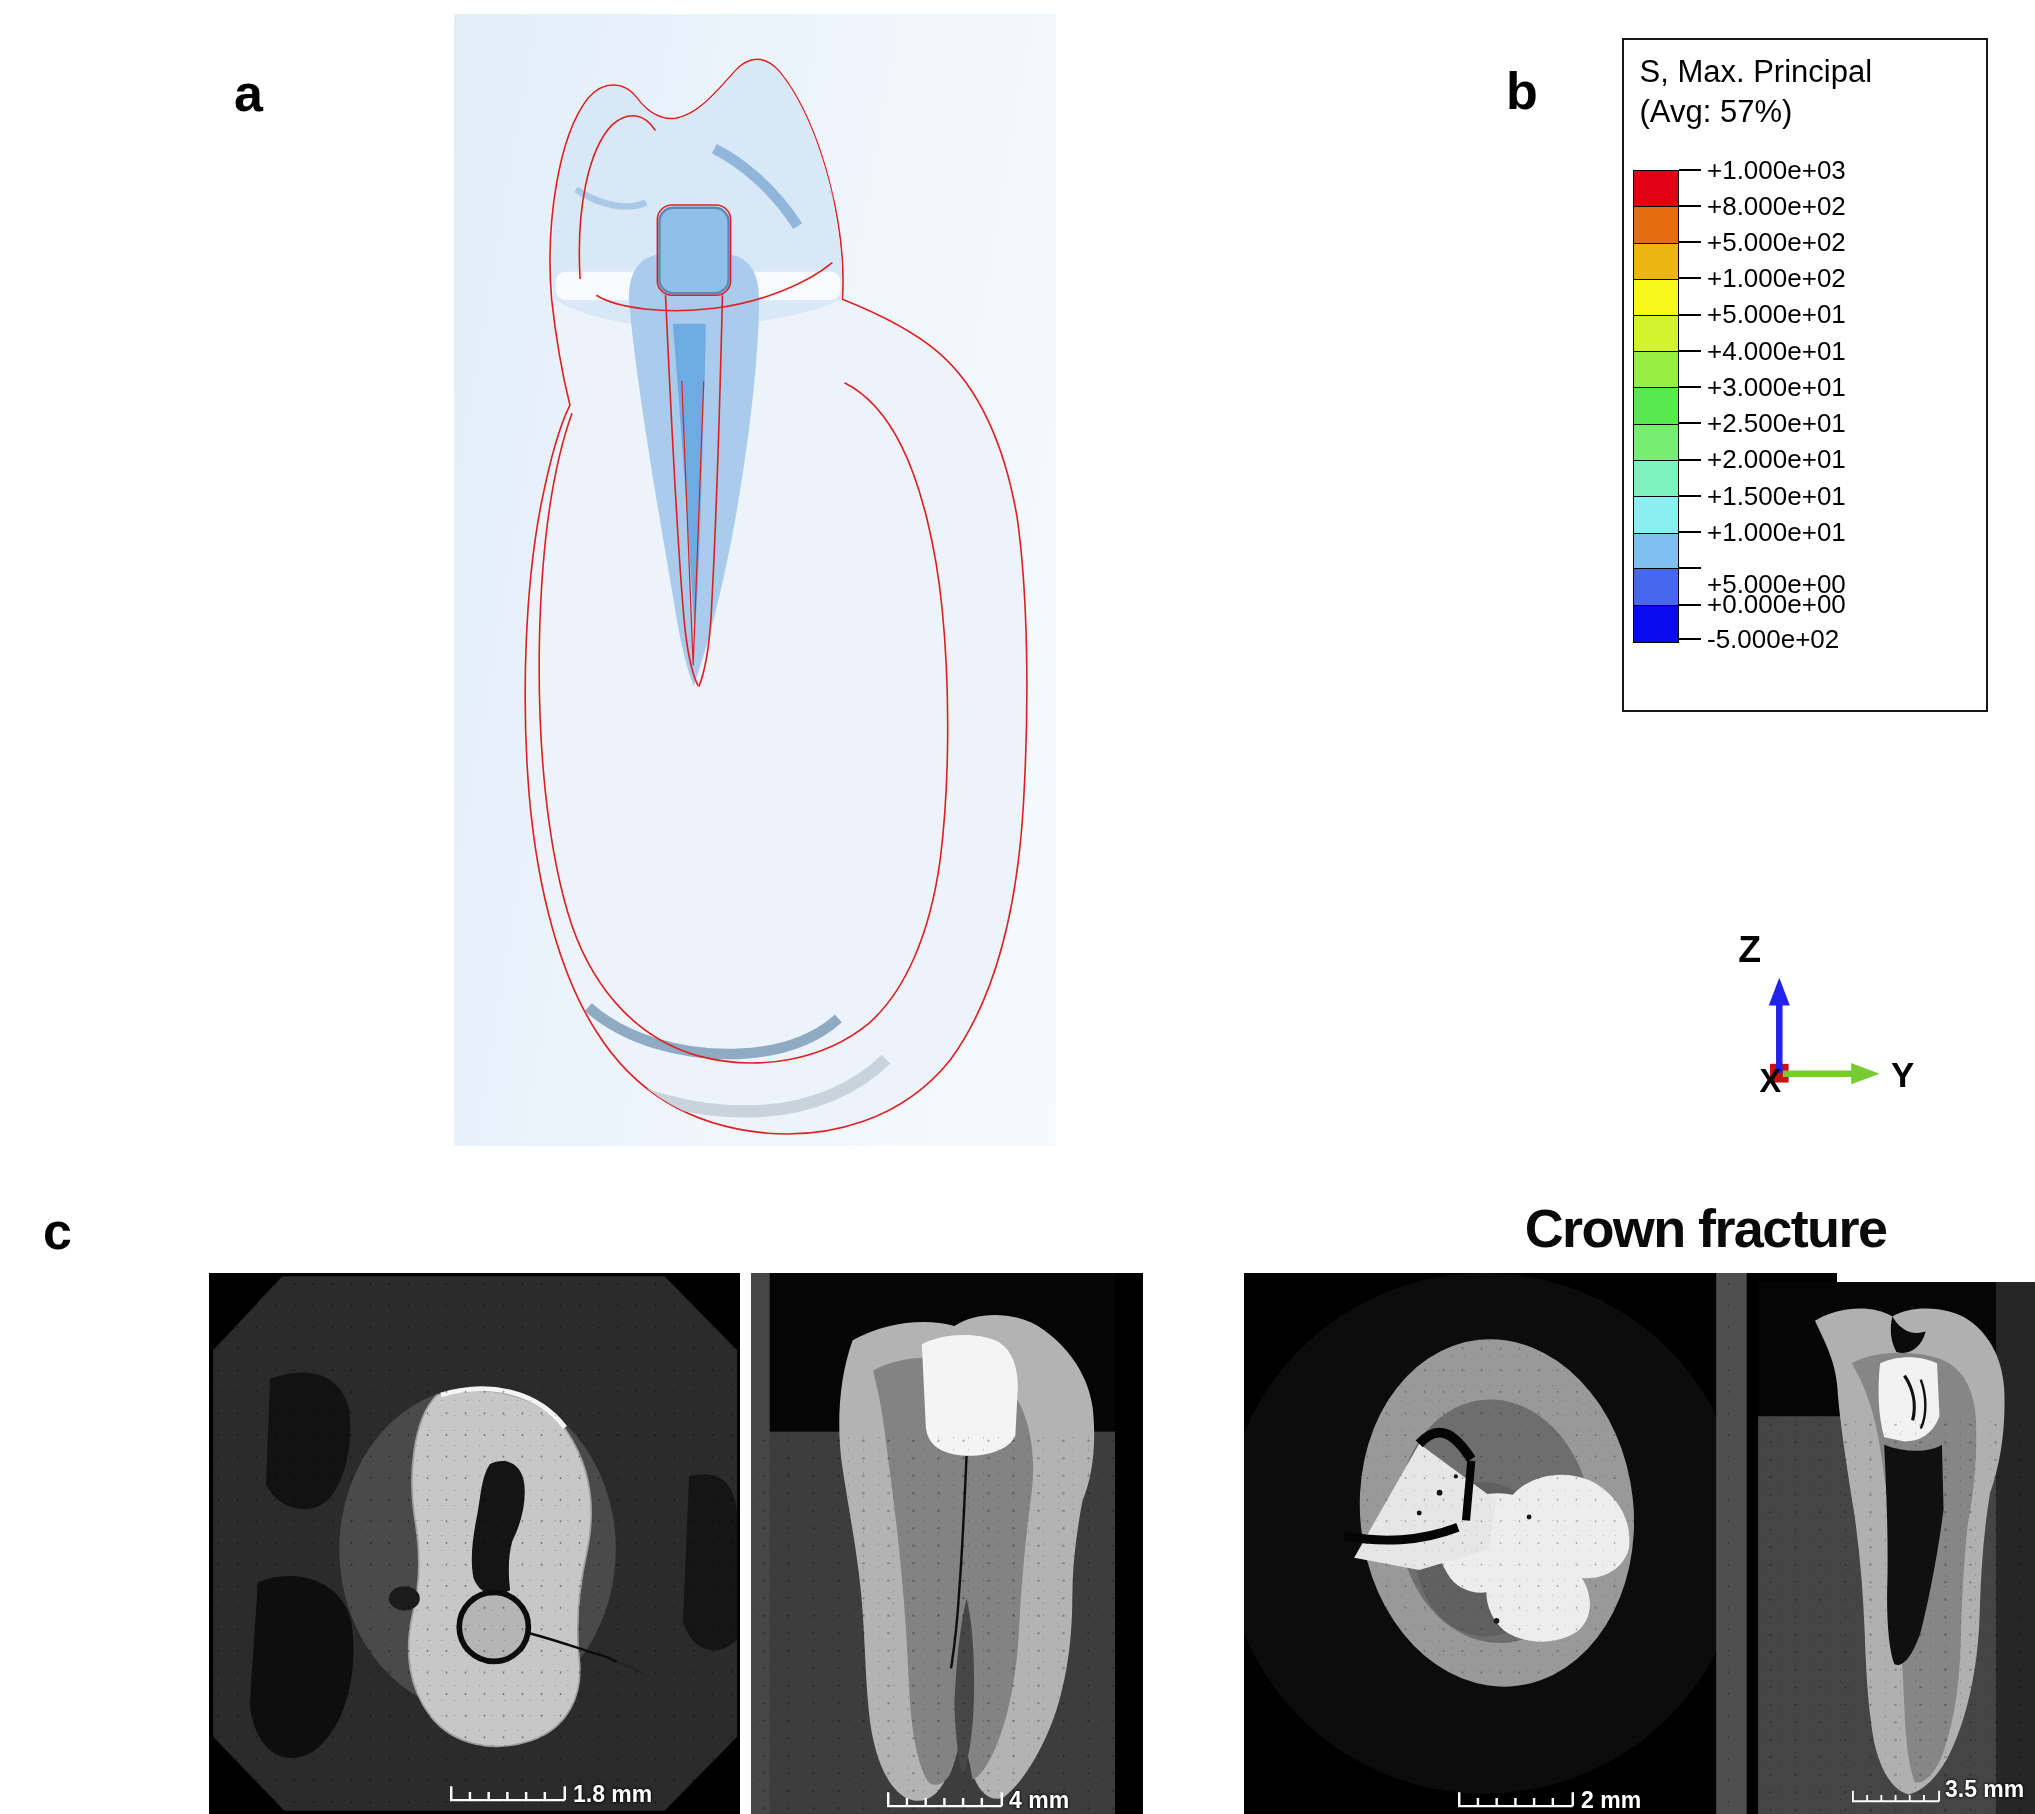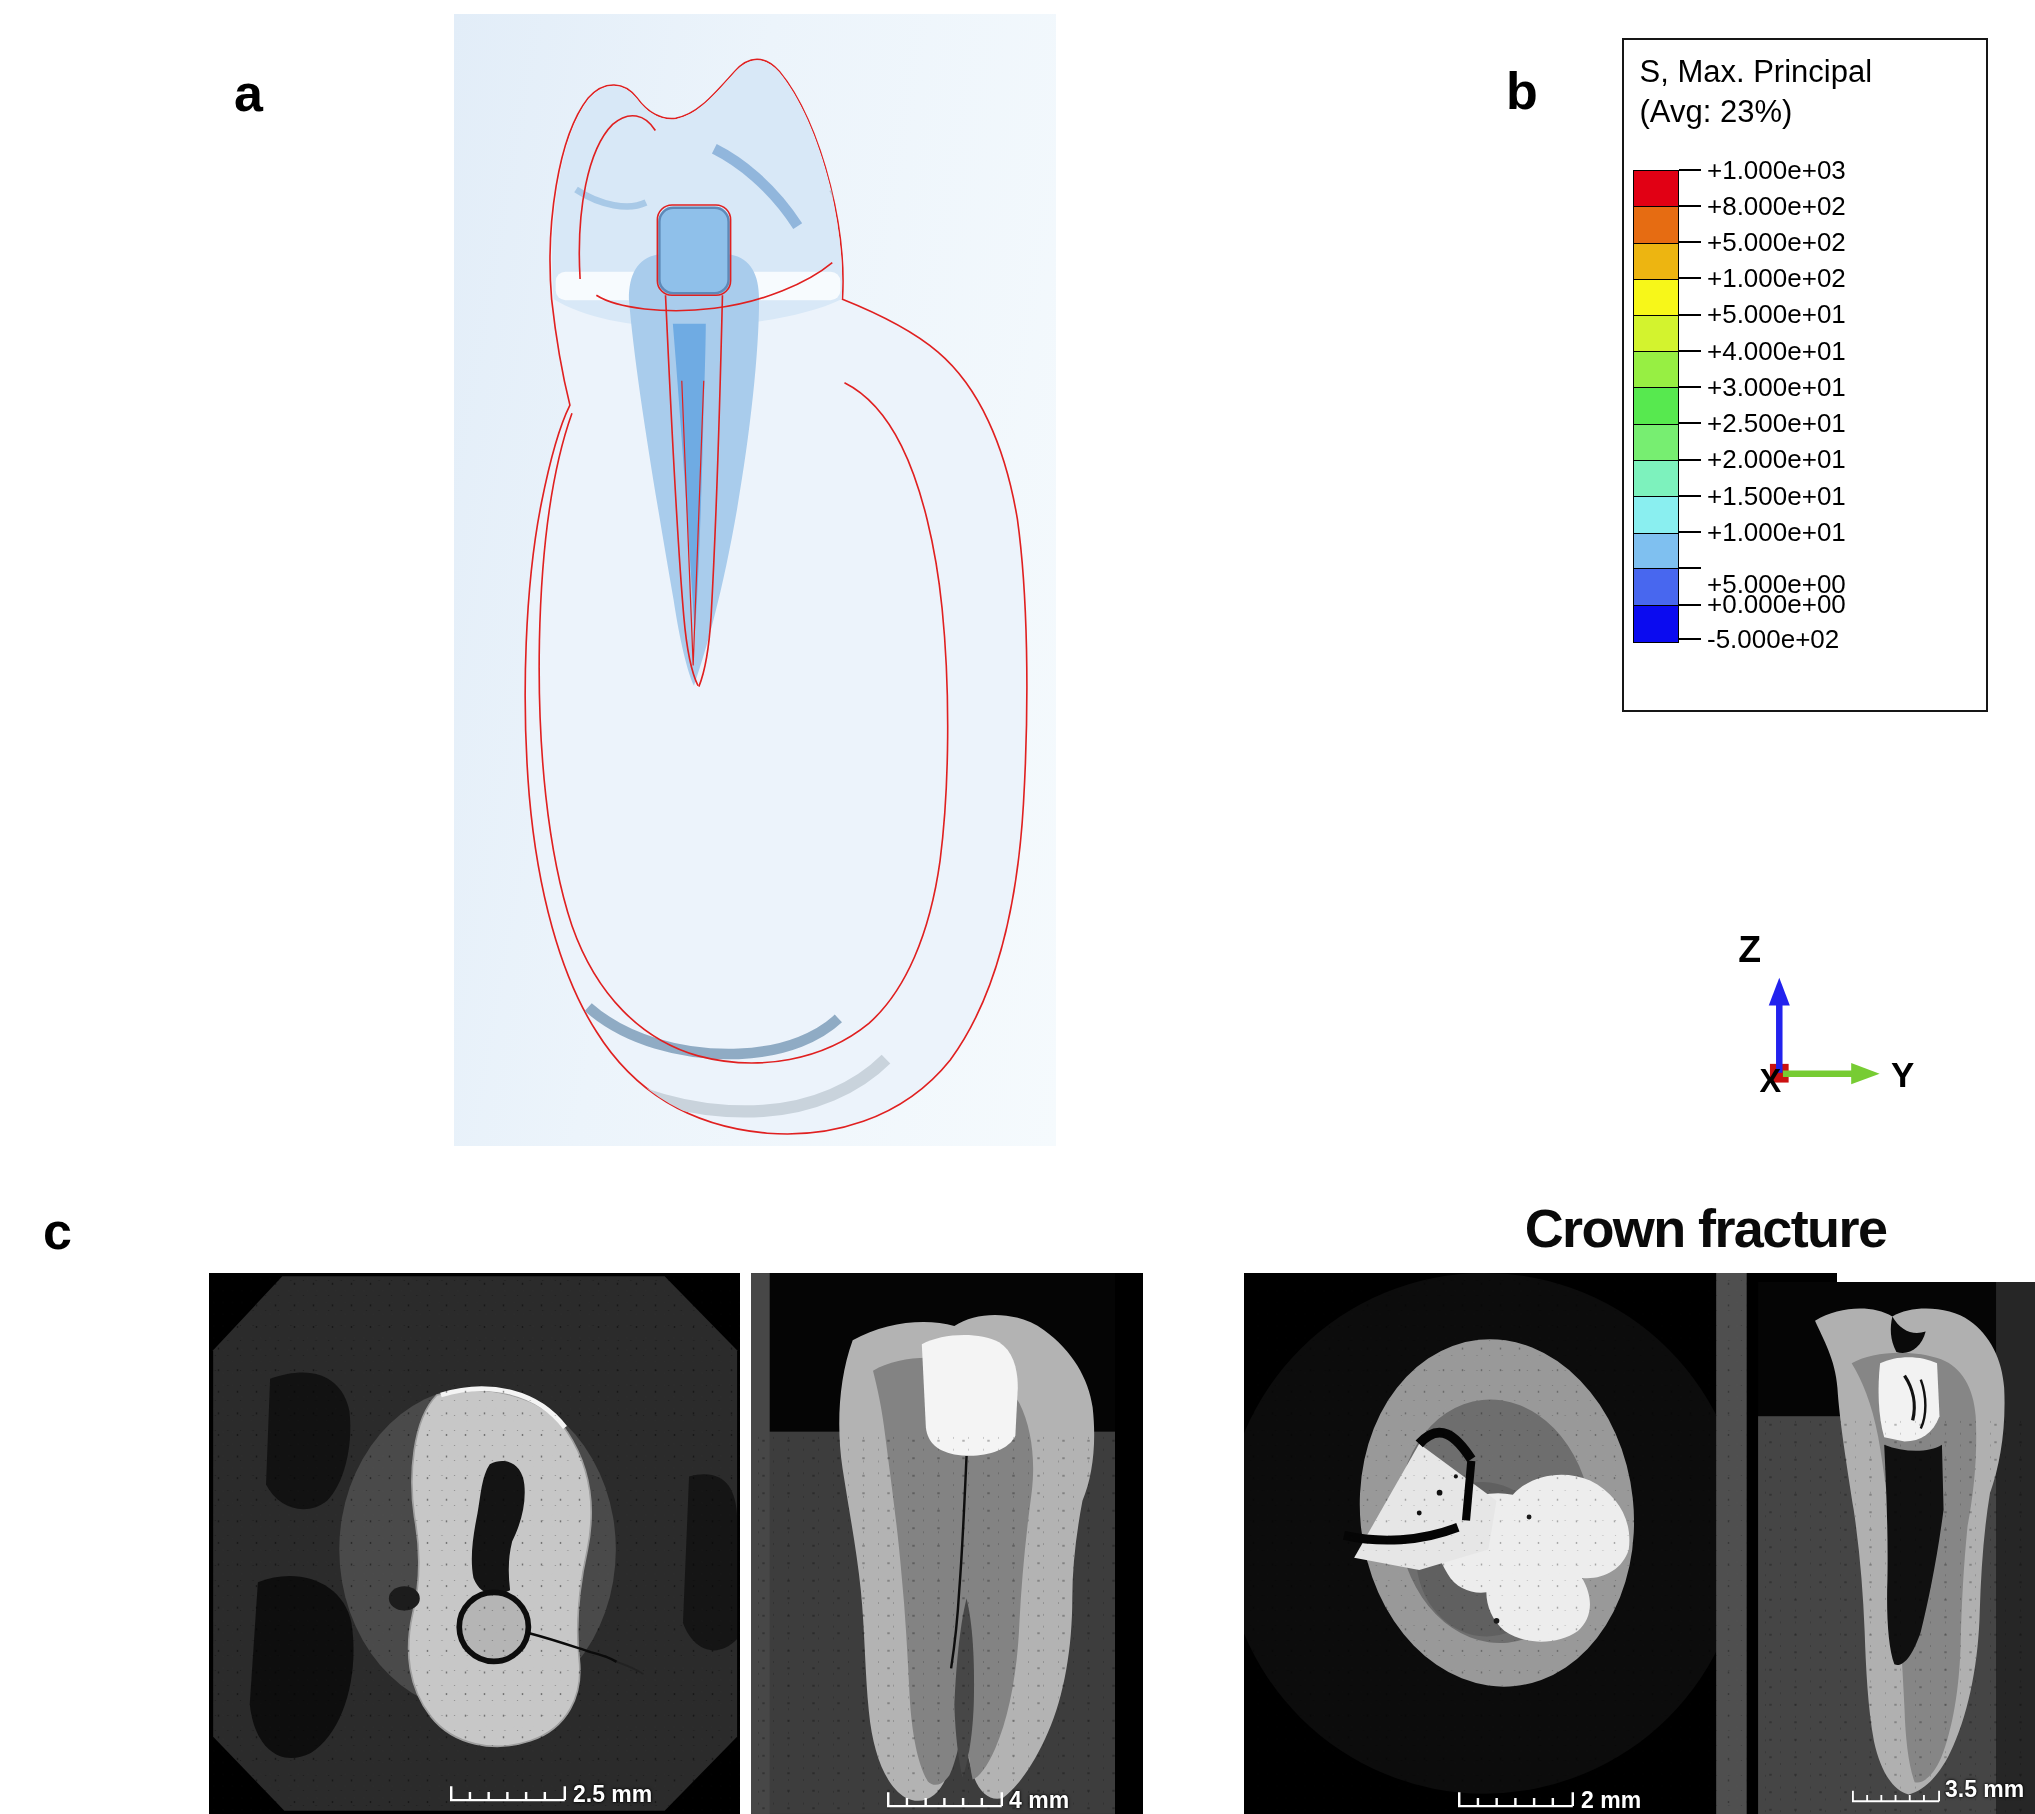--- a/index.html
+++ b/index.html
@@ -83,21 +83,21 @@
         <path d="M660,690 C655,900 645,1250 632,1480 C627,1560 615,1620 602,1652" fill="none" stroke="#e02020" stroke-width="4"></path>
         <path d="M560,900 L588,1600 L614,900" fill="none" stroke="#e02020" stroke-width="3"></path>
       </g>
     </svg>
   </div>
 
   <span class="abs panel-letter" style="left:1506px;top:65px">b</span>
 
   <div class="abs legend-box">
     <span class="legend-title" style="top:15.5px">S, Max. Principal</span>
-    <span class="legend-title" style="top:56px">(Avg: 23%)</span>
+    <span class="legend-title" style="top:56px">(Avg: 57%)</span>
   </div>
   <div class="abs legend-rows" id="legend-rows">
       <div class="lg-swatch" style="top: 0px; background: rgb(225, 0, 20); margin-top: 0px;"></div>
       <div class="lg-swatch" style="top: 38px; background: rgb(230, 108, 18); margin-top: -1.6px;"></div>
       <div class="lg-swatch" style="top: 76px; background: rgb(237, 181, 17); margin-top: -3.3px;"></div>
       <div class="lg-swatch" style="top: 114px; background: rgb(247, 247, 25); margin-top: -4.9px;"></div>
       <div class="lg-swatch" style="top: 151px; background: rgb(211, 243, 46); margin-top: -6.5px;"></div>
       <div class="lg-swatch" style="top: 189px; background: rgb(151, 239, 67); margin-top: -8.1px;"></div>
       <div class="lg-swatch" style="top: 227px; background: rgb(87, 233, 79); margin-top: -9.8px;"></div>
       <div class="lg-swatch" style="top: 265px; background: rgb(119, 238, 113); margin-top: -11.4px;"></div>
@@ -163,21 +163,21 @@
       <path d="M690,470 C730,450 770,470 775,520 C780,570 765,620 745,660 C735,700 735,740 740,780 C700,800 665,790 650,750 C640,700 650,640 660,590 C668,545 670,500 690,470 Z" fill="#141414"></path>
       <circle cx="700" cy="870" r="85" fill="#b5b5b5" stroke="#0d0d0d" stroke-width="14"></circle>
       <ellipse cx="480" cy="800" rx="38" ry="30" fill="#1c1c1c"></ellipse>
       <path d="M785,885 C850,902 900,920 938,932 C962,938 986,946 1002,956" stroke="#0b0b0b" stroke-width="6" fill="none"></path>
       <path d="M1002,956 C1032,966 1052,976 1068,986" stroke="#222" stroke-width="4" fill="none"></path>
     </svg>
     <div class="abs noiseA" style="left:0;top:0;width:531px;height:541px;opacity:.5"></div>
     <svg class="abs" style="left:241px;top:510px" width="116" height="20.4" viewBox="0 0 285 50">
         <use href="#ruler"></use>
       </svg>
-    <span class="scale-label" style="left:364px;top:510px">2.5 mm</span>
+    <span class="scale-label" style="left:364px;top:510px">1.8 mm</span>
   </div>
 
   <div class="abs ct" style="left:751px;top:1273px;width:392px;height:541px">
     <svg width="364" height="541" viewBox="0 0 895 1330">
       <rect x="0" y="0" width="895" height="1330" fill="#050505"></rect>
       <rect x="0" y="390" width="895" height="940" fill="#3d3d3d"></rect>
       <rect x="0" y="0" width="46" height="1330" fill="#474747"></rect>
       <path d="M250,165 C330,120 430,110 500,130 C560,90 660,95 720,140 C790,190 830,260 840,330 C850,420 840,500 815,560 C800,640 790,720 790,800 C790,920 770,1040 730,1130 C700,1200 660,1260 620,1290 C590,1300 560,1280 545,1230 C530,1180 520,1120 515,1060 C510,1120 500,1190 480,1240 C460,1290 420,1310 380,1290 C330,1260 300,1180 290,1080 C280,980 280,880 270,780 C260,680 240,580 225,480 C210,380 215,260 250,165 Z" fill="#b3b3b3"></path>
       <path d="M300,240 C360,205 450,200 520,220 C580,235 630,270 660,320 C690,380 700,460 690,540 C675,650 665,760 660,860 C655,980 635,1090 600,1170 C580,1215 560,1240 545,1245 C535,1200 530,1130 528,1060 C520,1130 505,1200 488,1235 C470,1260 450,1265 435,1250 C410,1210 395,1130 390,1040 C385,940 380,840 370,740 C360,620 340,480 330,400 C322,330 310,280 300,240 Z" fill="#838383"></path>
       <path d="M420,175 C470,148 560,144 610,170 C642,190 656,230 656,282 L650,400 C630,442 560,456 500,446 C460,438 435,420 430,380 Z" fill="#f4f4f4"></path>

